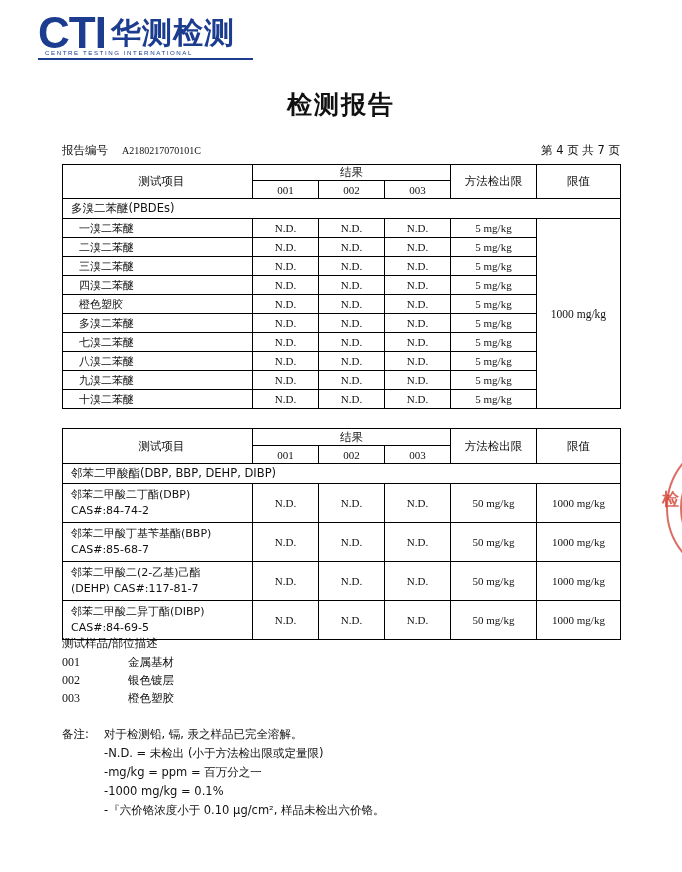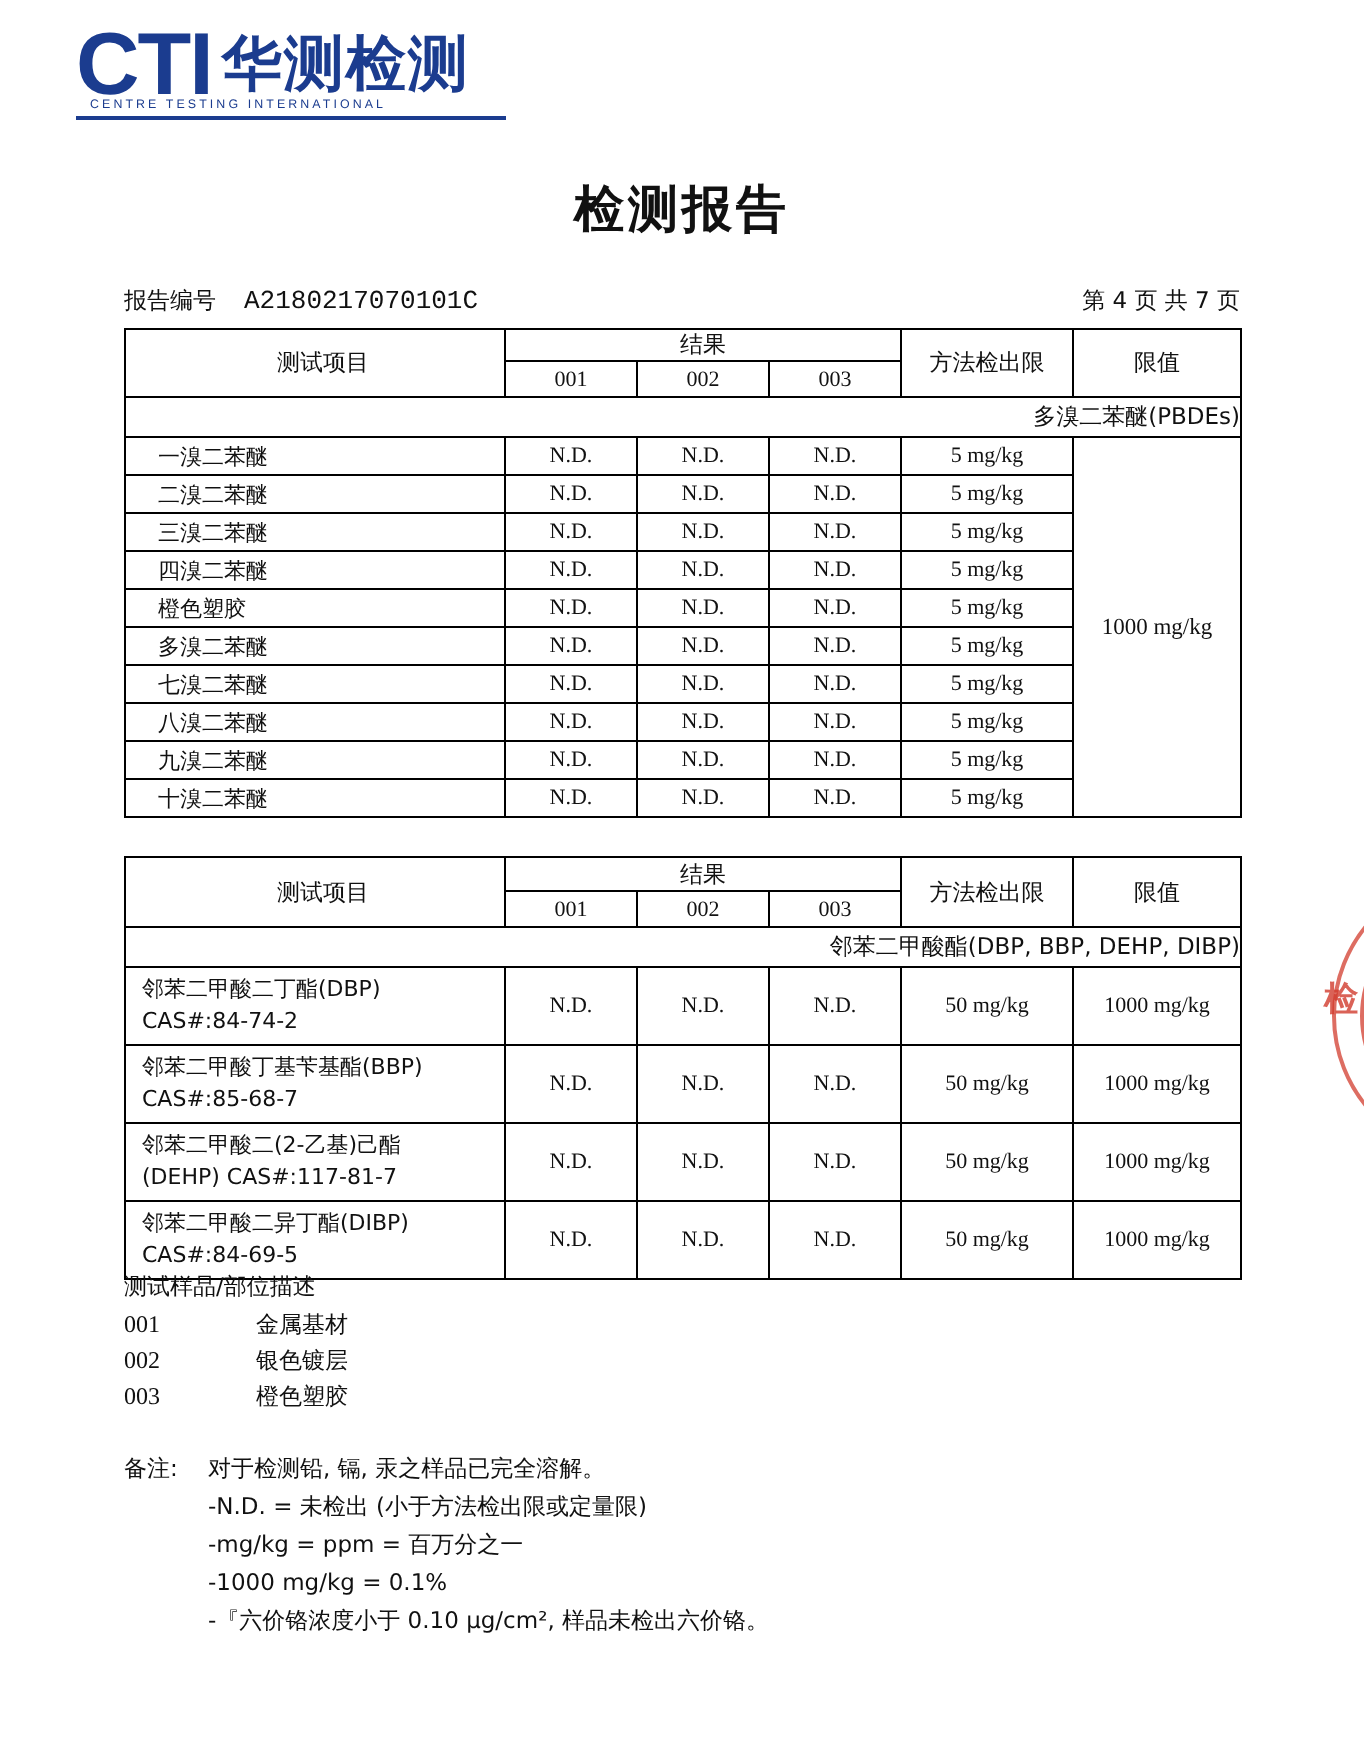--- a/index.html
+++ b/index.html
@@ -84,22 +84,22 @@
     top: 143px;
     left: 62px;
     width: 558px;
     font-size: 11.5px;
     display: flex;
     justify-content: space-between;
     font-family: "DejaVu Sans", sans-serif;
   }
   .report-no-label { margin-right: 14px; }
   .report-no {
-    font-family: Liberation Mono, monospace;
-    font-size: 13px;
+    font-family: Liberation Serif, serif;
+    font-size: 10px;
   }
   .report-left { display: flex; align-items: baseline; }
   .page-of { font-family: "DejaVu Sans", sans-serif; font-size: 11.5px; }
 
   
   table.rep {
     position: absolute;
     border-collapse: collapse;
     width: 558px;
     left: 62px;
@@ -132,21 +132,21 @@
   }
   .cn-name {
     text-align: left;
     padding-left: 16px !important;
     font-family: "DejaVu Sans", sans-serif;
     font-size: 11px;
     height: 18px;
     margin-top: 40px;
   }
   .group-row td {
-    text-align: right;
+    text-align: left;
     padding-left: 8px !important;
     font-family: "DejaVu Sans", sans-serif;
     font-weight: bold;
     font-size: 11.5px;
     height: 19px;
   }
   .val {
     text-align: center;
     font-family: "Liberation Serif", serif;
     font-size: 11px;

